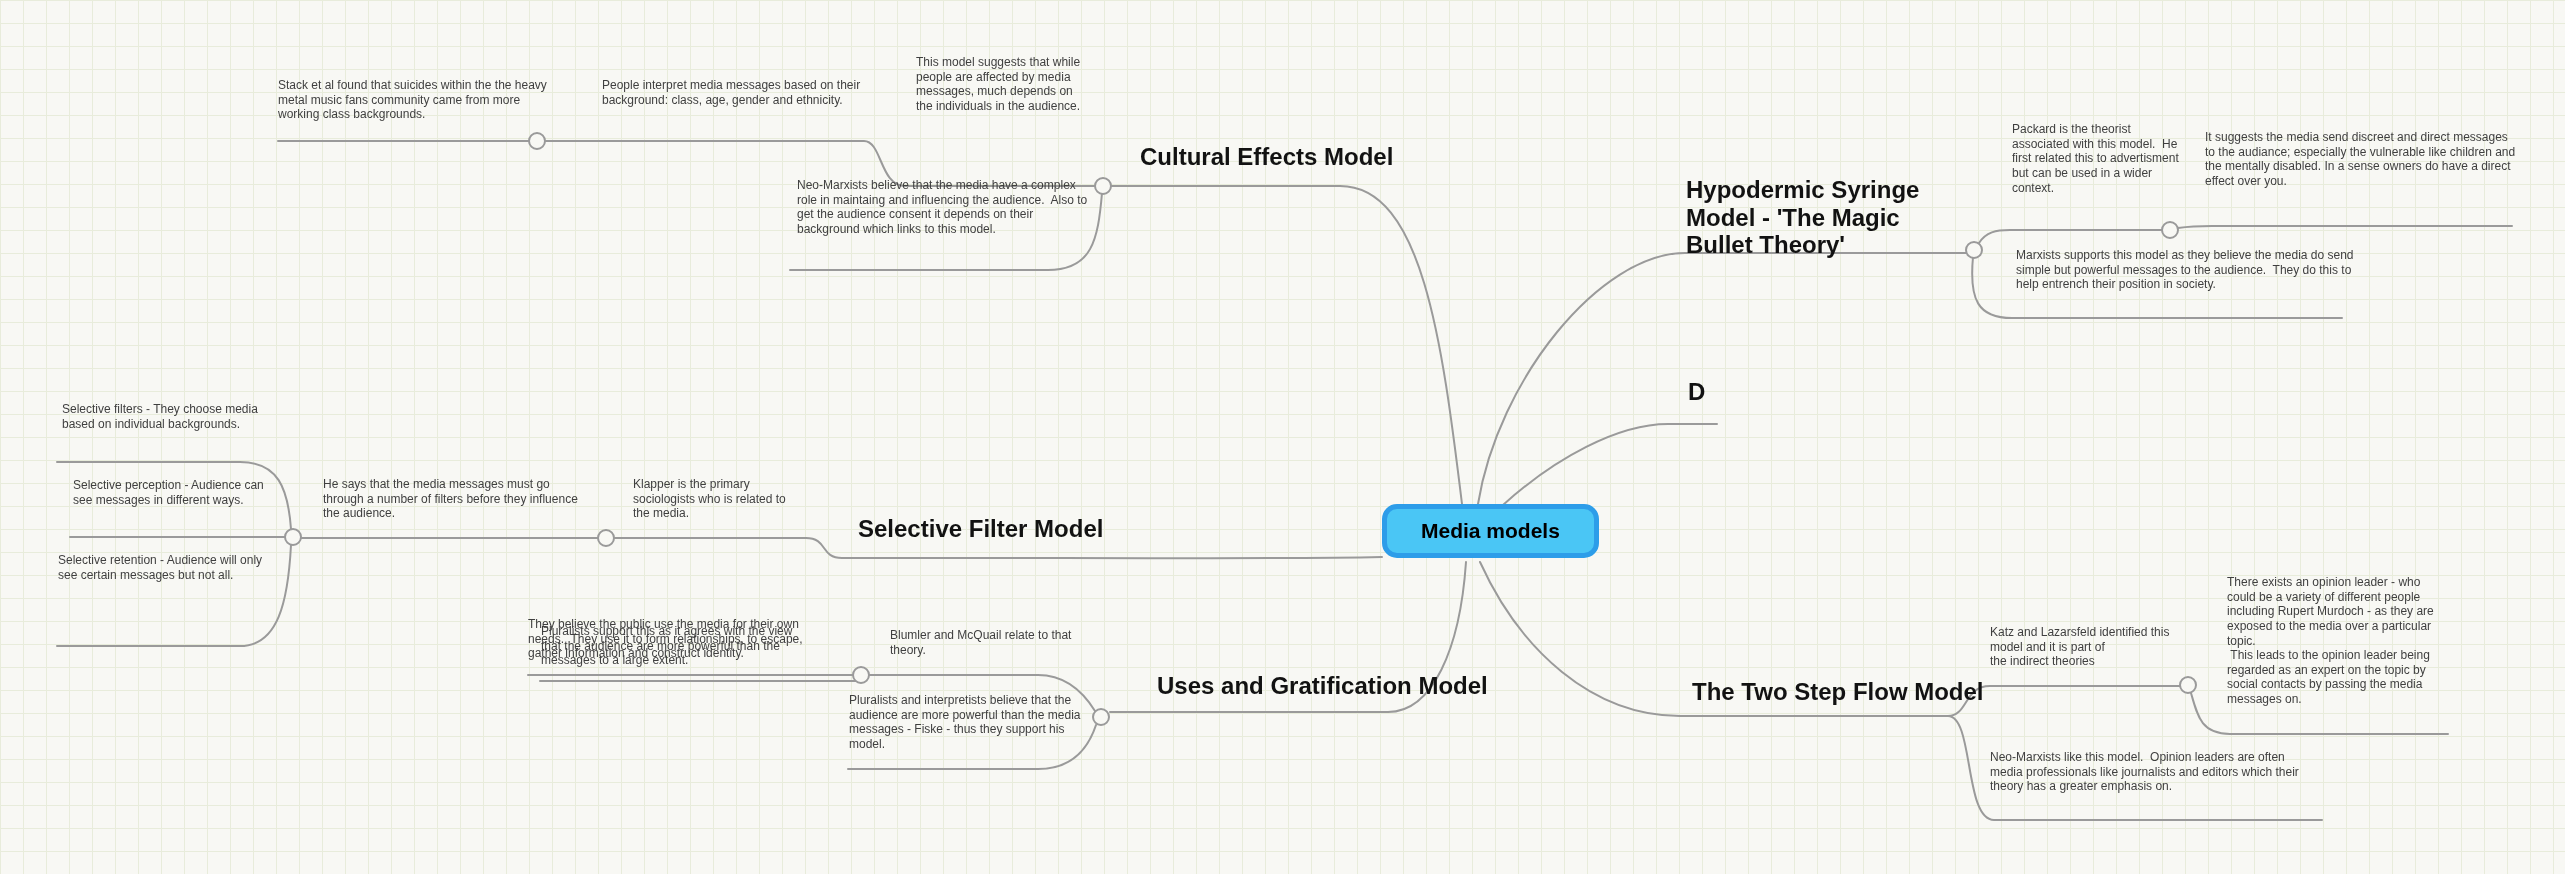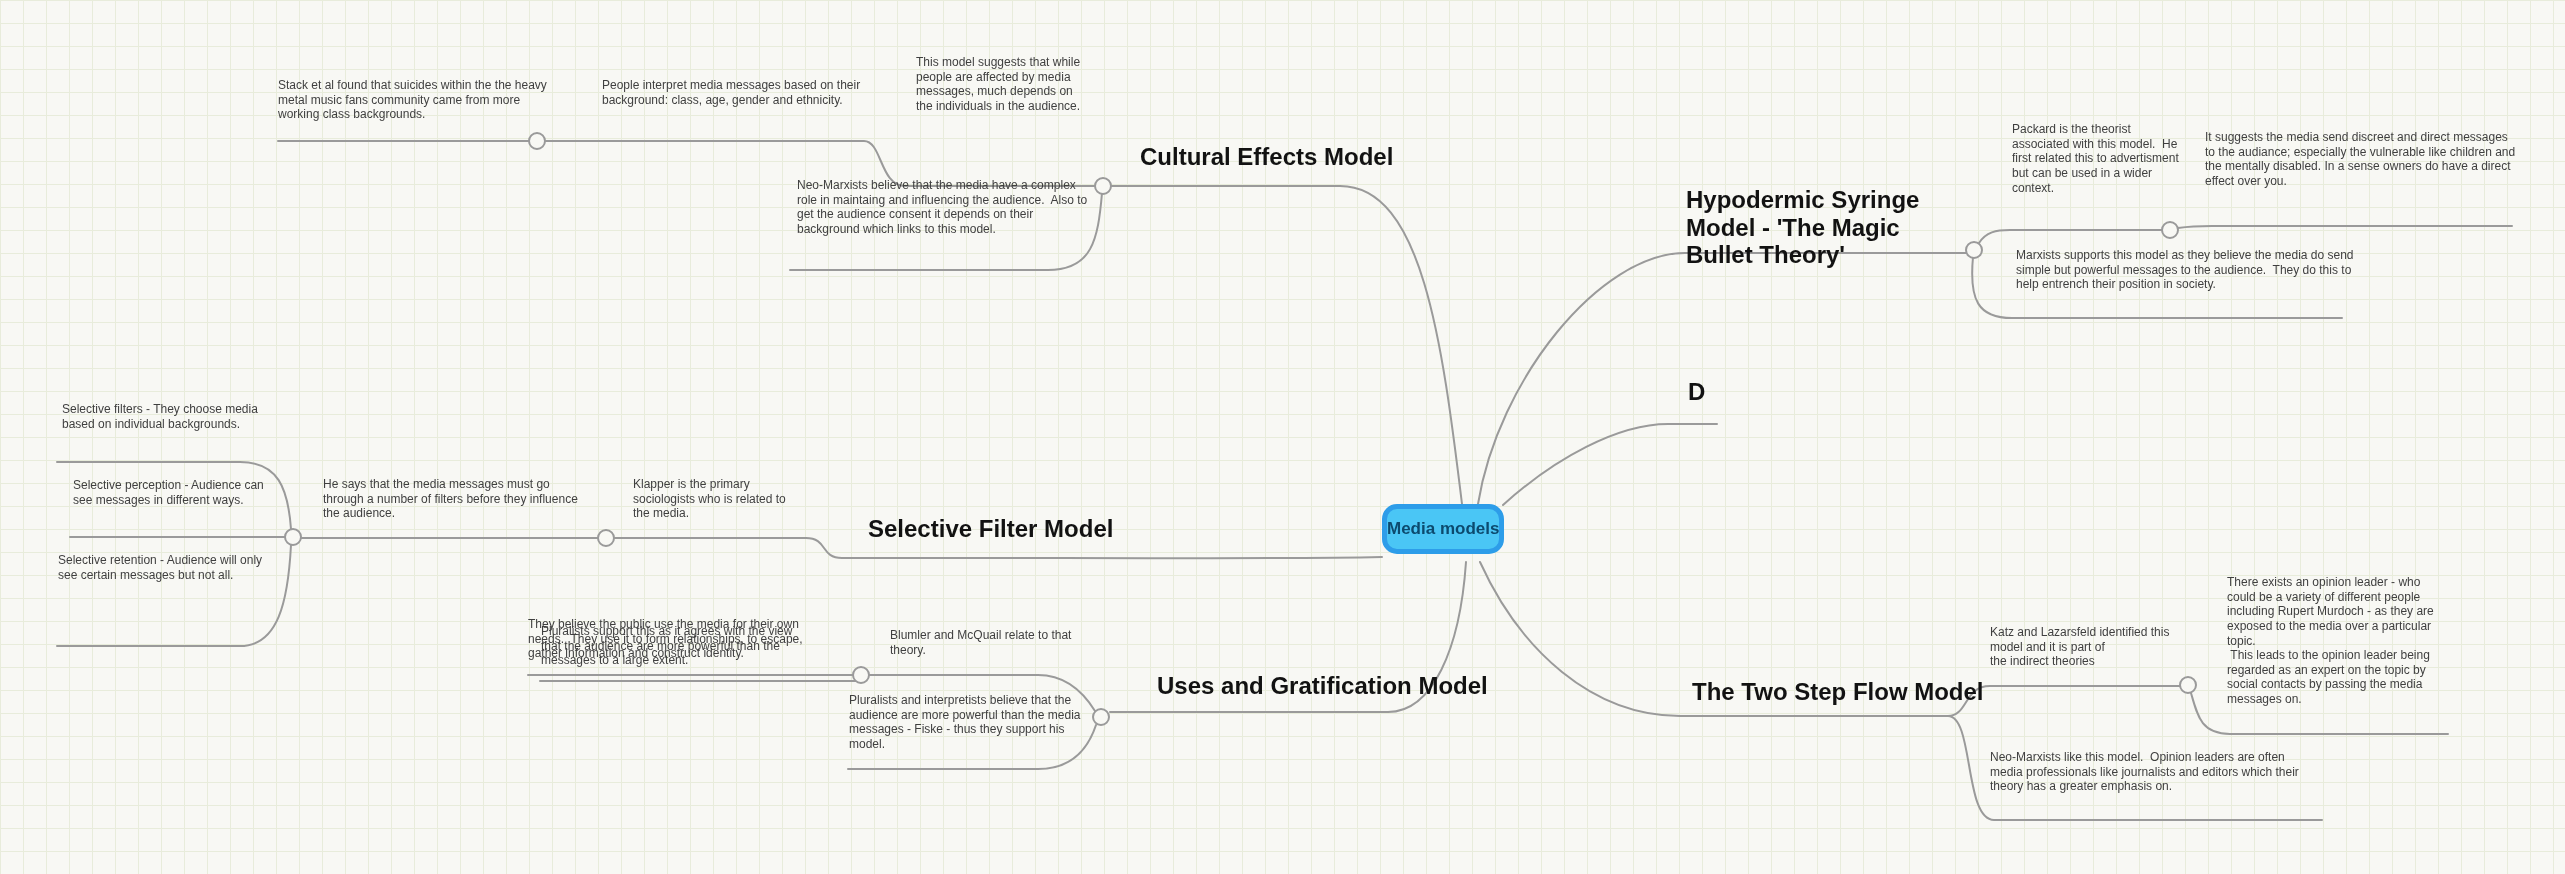--- a/index.html
+++ b/index.html
@@ -45,24 +45,24 @@
     color: #121212;
     line-height: 1.15;
   }
   .root-node {
     position: absolute;
     left: 1382px;
     top: 504px;
     border: 5px solid #2d9de9;
     background: #4ac6f5;
     border-radius: 15px;
-    padding: 10px 0;
-    font-size: 17px;
+    padding: 10px 34px;
+    font-size: 21px;
     font-weight: bold;
-    color: #0c4a6e;
+    color: #000000;
     white-space: nowrap;
   }
 </style>
 </head>
 <body>
 
 <div id="canvas">
 
   <svg id="connector-layer" viewBox="0 0 2565 874" xmlns="http://www.w3.org/2000/svg">
 
@@ -104,33 +104,33 @@
     <circle class="joint" cx="1101" cy="717" r="8"></circle>
     <circle class="joint" cx="2188" cy="685" r="8"></circle>
   </svg>
 
   <div class="note" style="left:278px; top:78px; width:270px;">Stack et al found that suicides within the the heavy metal music fans community came from more working class backgrounds.</div>
   <div class="note" style="left:602px; top:78px; width:260px;">People interpret media messages based on their background: class, age, gender and ethnicity.</div>
   <div class="note" style="left:916px; top:55px; width:172px;">This model suggests that while people are affected by media messages, much depends on the individuals in the audience.</div>
   <div class="branch-label" style="left:1140px; top:143px;">Cultural Effects Model</div>
   <div class="note" style="left:797px; top:178px; width:302px;">Neo-Marxists believe that the media have a complex role in maintaing and influencing the audience.  Also to get the audience consent it depends on their background which links to this model.</div>
 
-  <div class="branch-label" style="left:1686px; top:186px; width:268px;">Hypodermic Syringe Model - 'The Magic Bullet Theory'</div>
+  <div class="branch-label" style="left:1686px; top:176px; width:268px;">Hypodermic Syringe Model - 'The Magic Bullet Theory'</div>
   <div class="note" style="left:2012px; top:122px; width:172px;">Packard is the theorist associated with this model.  He first related this to advertisment but can be used in a wider context.</div>
   <div class="note" style="left:2205px; top:130px; width:314px;">It suggests the media send discreet and direct messages to the audiance; especially the vulnerable like children and the mentally disabled. In a sense owners do have a direct effect over you.</div>
   <div class="note" style="left:2016px; top:248px; width:356px;">Marxists supports this model as they believe the media do send simple but powerful messages to the audience.  They do this to help entrench their position in society.</div>
 
   <div class="branch-label" style="left:1688px; top:378px;">D</div>
 
   <div class="note" style="left:62px; top:402px; width:212px;">Selective filters - They choose media based on individual backgrounds.</div>
   <div class="note" style="left:73px; top:478px; width:202px;">Selective perception - Audience can see messages in different ways.</div>
   <div class="note" style="left:58px; top:553px; width:220px;">Selective retention - Audience will only see certain messages but not all.</div>
   <div class="note" style="left:323px; top:477px; width:256px;">He says that the media messages must go through a number of filters before they influence the audience.</div>
   <div class="note" style="left:633px; top:477px; width:162px;">Klapper is the primary sociologists who is related to the media.</div>
-  <div class="branch-label" style="left:858px; top:515px;margin-left:10px;">Selective Filter Model</div>
+  <div class="branch-label" style="left:858px; top:515px;">Selective Filter Model</div>
 
   <div class="note" style="left:528px; top:617px; width:292px;">They believe the public use the media for their own needs.  They use it to form relationships, to escape, gather information and construct identity.</div>
   <div class="note" style="left:541px; top:624px; width:262px;">Pluralists support this as it agrees with the view that the audience are more powerful than the messages to a large extent.</div>
   <div class="note" style="left:890px; top:628px; width:184px;">Blumler and McQuail relate to that theory.</div>
   <div class="branch-label" style="left:1157px; top:672px;">Uses and Gratification Model</div>
   <div class="note" style="left:849px; top:693px; width:234px;">Pluralists and interpretists believe that the audience are more powerful than the media messages - Fiske - thus they support his model.</div>
 
   <div class="branch-label" style="left:1692px; top:678px;">The Two Step Flow Model</div>
   <div class="note" style="left:1990px; top:625px; width:196px;">Katz and Lazarsfeld identified this model and it is part of
 the indirect theories</div>

